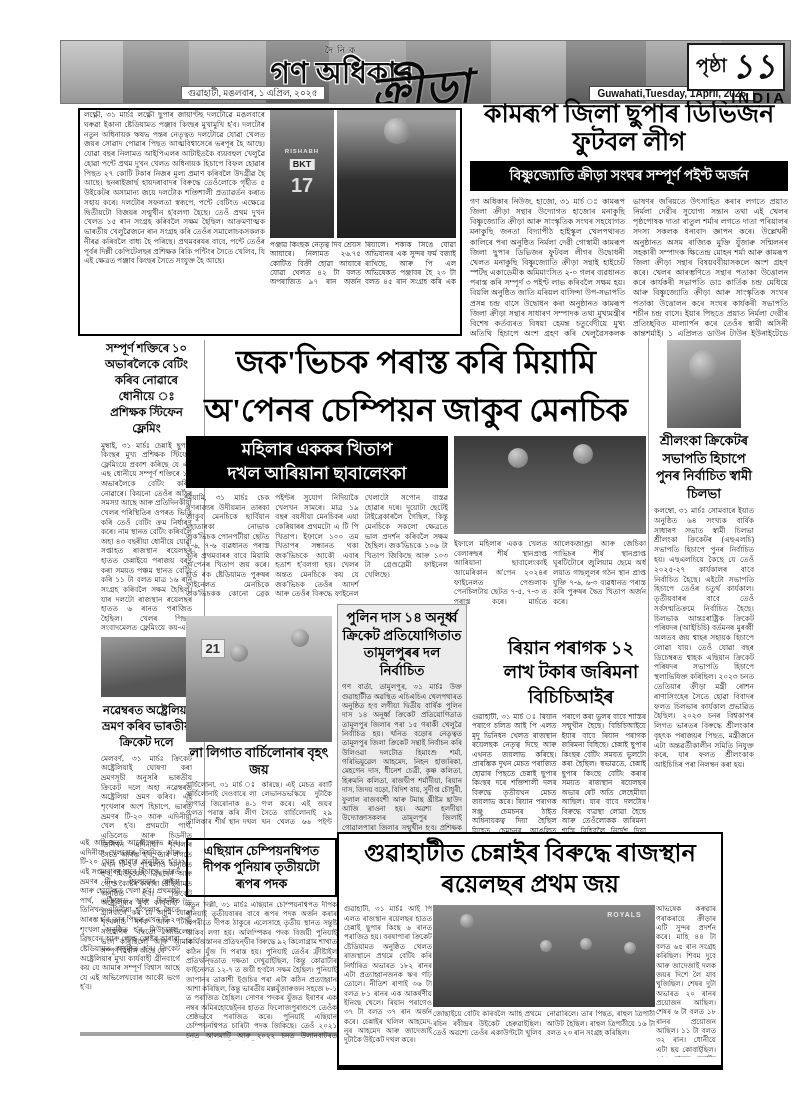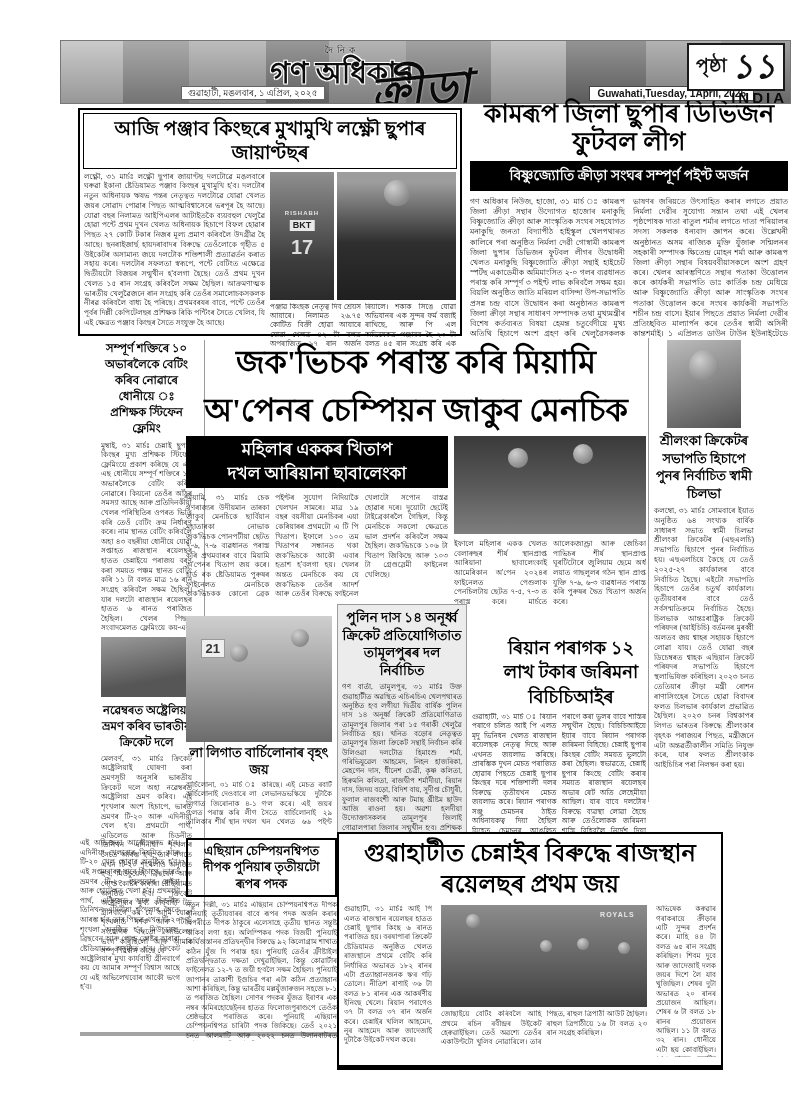--- a/index.html
+++ b/index.html
@@ -109,21 +109,21 @@
   .bottom-left{left:80px;top:838px;width:257px;height:198px;display:flex;gap:6px;
     border-bottom:4px solid #a3a3a3;padding-bottom:4px;box-sizing:border-box;}
   .bl-col1{width:100px;font-size:7.3px;}
   .bl-col2{flex:1;}
   .deepak-head{border:2px solid #000;padding:3px 2px;font-size:12.5px;line-height:1.3;margin-bottom:4px;}
   .deepak-body{height:140px;font-size:7.1px;}
 
   .rajasthan{left:337px;top:832px;width:386px;height:238px;border:2px solid #000;border-bottom:5px solid #000;
     padding:4px 5px;box-sizing:border-box;background:#fff;}
   .raj-head{font-size:24px;line-height:1.3;}
-  .raj-row{margin-top:5px;display:flex;gap:9px;height:152px;overflow:hidden;}
+  .raj-row{margin-top:5px;display:flex;gap:1px;height:152px;overflow:hidden;}
   .raj-col1{width:88px;font-size:7.1px;}
   .raj-mid{flex:1;display:flex;flex-direction:column;gap:3px;}
   .raj-photo{height:102px;}
   .raj-caption{column-count:2;column-gap:5px;flex:1;font-size:7.1px;line-height:1.3;text-align:justify;overflow:hidden;}
   .raj-col2{width:60px;font-size:7.1px;}
 </style>
 </head>
 <body>
 
 <div class="page">
@@ -137,21 +137,20 @@
     <div class="abs date-as">গুৱাহাটী, মঙলবাৰ, ১ এপ্ৰিল, ২০২৫</div>
     <div class="abs date-en">Guwahati,Tuesday, 1April, 2025</div>
     <div class="abs page-badge">
       <span class="lbl">পৃষ্ঠা</span>
       <span class="num">১১</span>
     </div>
     <div class="abs india">INDIA</div>
   </div>
 
   <div class="abs art-lsg">
-    <div class="lsg-head hl">আজি পঞ্জাব কিংছৰে মুখামুখি লক্ষ্ণৌ ছুপাৰ জায়াণ্টছৰ</div>
     <div class="lsg-body">
       <div class="lsg-col bodytxt" style="font-size:7.4px;">লক্ষ্ণৌ, ৩১ মাৰ্চঃ লক্ষ্ণৌ ছুপাৰ জায়াণ্টছ দলটোৱে মঙলবাৰে ঘৰুৱা ইকানা ষ্টেডিয়ামত পঞ্জাব কিংছৰ মুখামুখি হ'ব। দলটোৰ নতুন অধিনায়ক ঋষভ পন্তৰ নেতৃত্বত দলটোৱে যোৱা খেলত জয়ৰ সোৱাদ পোৱাৰ পিছত আত্মবিশ্বাসেৰে ভৰপূৰ হৈ আছে। যোৱা বছৰ নিলামত আইপিএলৰ আটাইতকৈ ব্যয়বহুল খেলুৱৈ হোৱা পন্টে প্ৰথম দুখন খেলত অধিনায়ক হিচাপে বিফল হোৱাৰ পিছত ২৭ কোটি টকাৰ নিজৰ মূল্য প্ৰমাণ কৰিবলৈ উদগ্ৰীৱ হৈ আছে। ছনৰাইজাৰ্ছ হায়দৰাবাদৰ বিৰুদ্ধে তেওঁলোকে গৃহীত ৫ উইকেটৰ অসামান্য জয়ে দলটোক শক্তিশালী প্ৰত্যাৱৰ্তন কৰাত সহায় কৰে। দলটোৰ সফলতা স্বৰূপে, পন্টে বেটিংত এক্ষেত্ৰে দ্বিতীয়টো বিজয়ৰ সন্মুখীন হ'বলগা হৈছে। তেওঁ প্ৰথম দুখন খেলত ১৫ ৰান সংগ্ৰহ কৰিবলৈ সক্ষম হৈছিল। আক্ৰমণাত্মক ভাৰতীয় খেলুৱৈজনে ৰান সংগ্ৰহ কৰি তেওঁৰ সমালোচকসকলক নীৰৱ কৰিবলৈ বাধ্য হৈ পৰিছে। প্ৰথমবৰষৰ বাবে, পন্টে তেওঁৰ পূৰ্বৰ দিল্লী কেপিটেলছৰ প্ৰশিক্ষক ৰিকি পন্টিংৰ সৈতে খেলিব, যি এই ক্ষেত্ৰত পঞ্জাব কিংছৰ সৈতে সংযুক্ত হৈ আছে।</div>
       <div class="lsg-photos">
         <div class="lsg-phrow">
           <div class="photo ph-rishabh" style="width:64px;">
             <span class="jersey-name">RISHABH</span>
             <span class="jersey-brand">BKT</span>
             <span class="jersey-num">17</span>
           </div>
           <div class="photo ph-shreyas" style="flex:1;">

